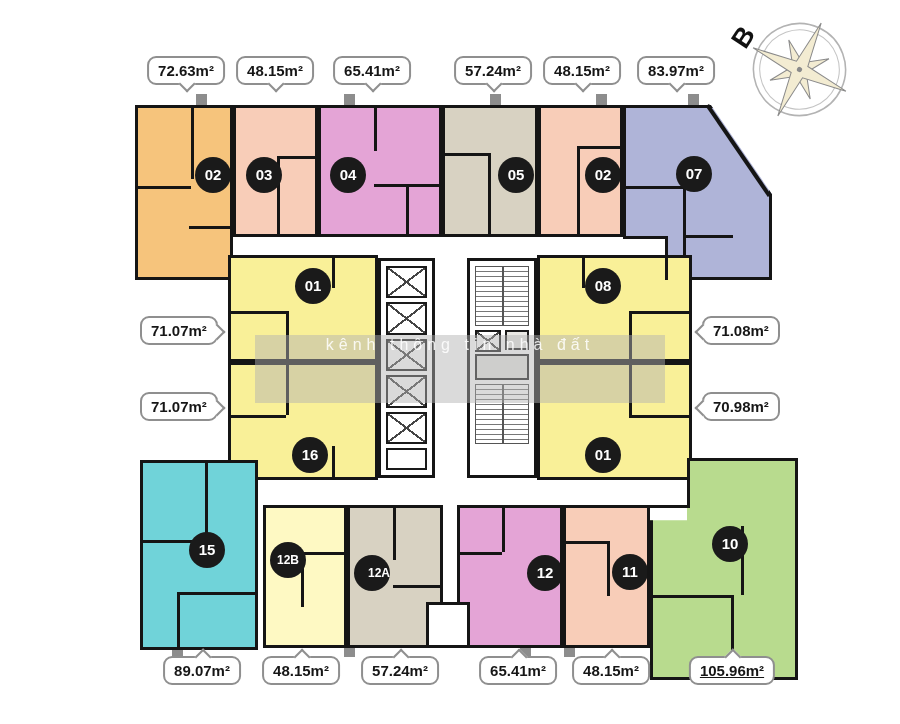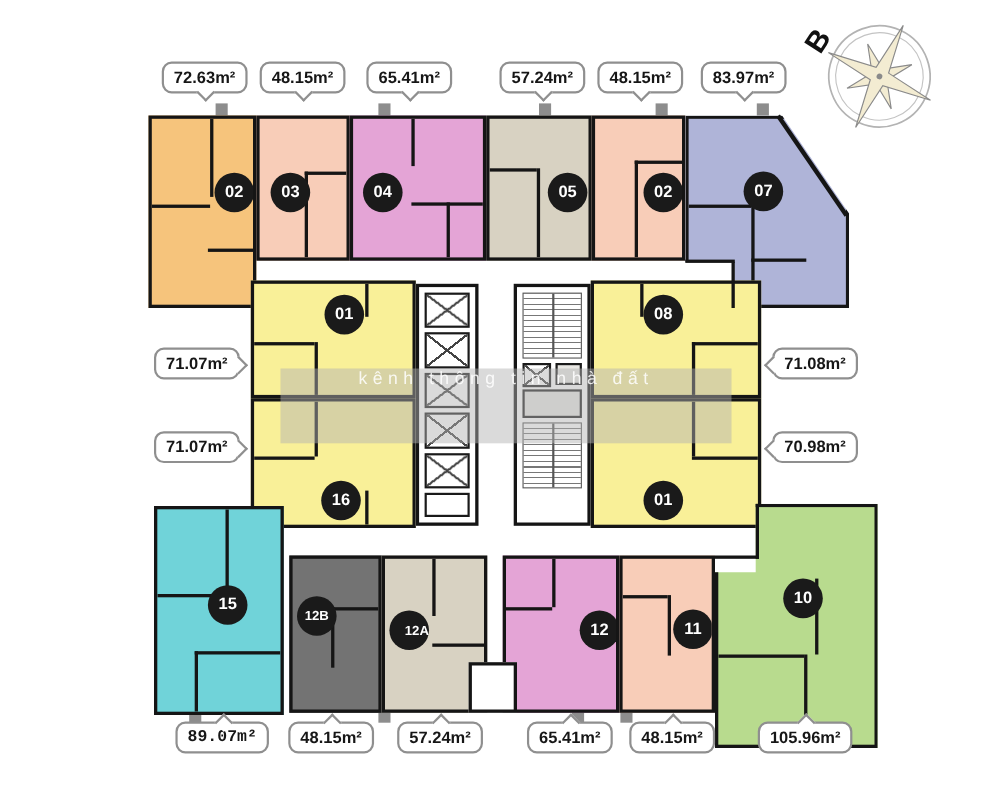--- a/index.html
+++ b/index.html
@@ -137,21 +137,21 @@
     <div class="stairs" style="height:58px;"></div>
   </div>
 
   <div class="unit" style="left: 140px; top: 460px; width: 118px; height: 190px; background: rgb(112, 211, 217);">
     <i class="iw" style="left:0;top:42%;width:55%;height:3px;"></i>
     <i class="iw" style="left:55%;top:0;width:3px;height:42%;"></i>
     <i class="iw" style="left:30%;top:70%;width:3px;height:30%;"></i>
     <i class="iw" style="left:30%;top:70%;width:70%;height:3px;"></i>
     <span class="badge" style="left:46px;top:69px;">15</span>
   </div>
-  <div class="unit" style="left: 263px; top: 505px; width: 84px; height: 143px; background: #737373;">
+  <div class="unit" style="left: 263px; top: 505px; width: 84px; height: 143px; background: #fef9c3;">
     <i class="iw" style="left:45%;top:32%;width:55%;height:3px;"></i>
     <i class="iw" style="left:45%;top:32%;width:3px;height:40%;"></i>
     <span class="badge small" style="left:4px;top:34px;">12B</span>
   </div>
   <div class="unit" style="left: 347px; top: 505px; width: 96px; height: 143px; background: rgb(216, 210, 194);">
     <i class="iw" style="left:48%;top:0;width:3px;height:38%;"></i>
     <i class="iw" style="left:48%;top:56%;width:52%;height:3px;"></i>
     <span class="badge small" style="left:4px;top:47px;text-align:right;">12A</span>
   </div>
   <div class="whiteroom" style="left:426px;top:602px;width:44px;height:46px;"></div>
@@ -189,31 +189,31 @@
 
   <div class="bubble" style="left:140px;top:316px;">
     <span>71.07m²</span><span class="pt pt-right"></span></div>
   <div class="bubble" style="left:140px;top:392px;">
     <span>71.07m²</span><span class="pt pt-right"></span></div>
   <div class="bubble" style="left:702px;top:316px;text-align:center;">
     <span>71.08m²</span><span class="pt pt-left"></span></div>
   <div class="bubble" style="left:702px;top:392px;">
     <span>70.98m²</span><span class="pt pt-left"></span></div>
 
-  <div class="bubble centered" style="left:202px;top:656px;font-family:Liberation Mono, monospace;">
+  <div class="bubble centered" style="left:202px;top:656px;">
     <span>89.07m²</span><span class="pt pt-up"></span></div>
   <div class="bubble centered" style="left:301px;top:656px;">
     <span>48.15m²</span><span class="pt pt-up"></span></div>
   <div class="bubble centered" style="left:400px;top:656px;">
     <span>57.24m²</span><span class="pt pt-up"></span></div>
   <div class="bubble centered" style="left:518px;top:656px;">
     <span>65.41m²</span><span class="pt pt-up"></span></div>
   <div class="bubble centered" style="left:611px;top:656px;">
     <span>48.15m²</span><span class="pt pt-up"></span></div>
-  <div class="bubble centered" style="left:732px;top:656px;">
+  <div class="bubble centered" style="left:732px;top:656px;text-decoration:underline;">
     <span>105.96m²</span><span class="pt pt-up"></span></div>
 
   <div id="compass">
     <svg width="115" height="115" viewBox="0 0 110 110">
       <g transform="rotate(25 55 55)">
         <circle cx="55" cy="55" r="44" fill="none" stroke="#b3b3b3" stroke-width="1.5"></circle>
         <circle cx="55" cy="55" r="38" fill="none" stroke="#c4c4c4" stroke-width="1"></circle>
         <polygon points="55,25 60,50 85,55 60,60 55,85 50,60 25,55 50,50" fill="#f3ecd2" stroke="#8a8a8a" stroke-width="1" transform="rotate(45 55 55)"></polygon>
         <polygon points="55,6 61,49 104,55 61,61 55,104 49,61 6,55 49,49" fill="#f3ecd2" stroke="#8a8a8a" stroke-width="1"></polygon>
         <circle cx="55" cy="55" r="2.5" fill="#8a8a8a"></circle>

